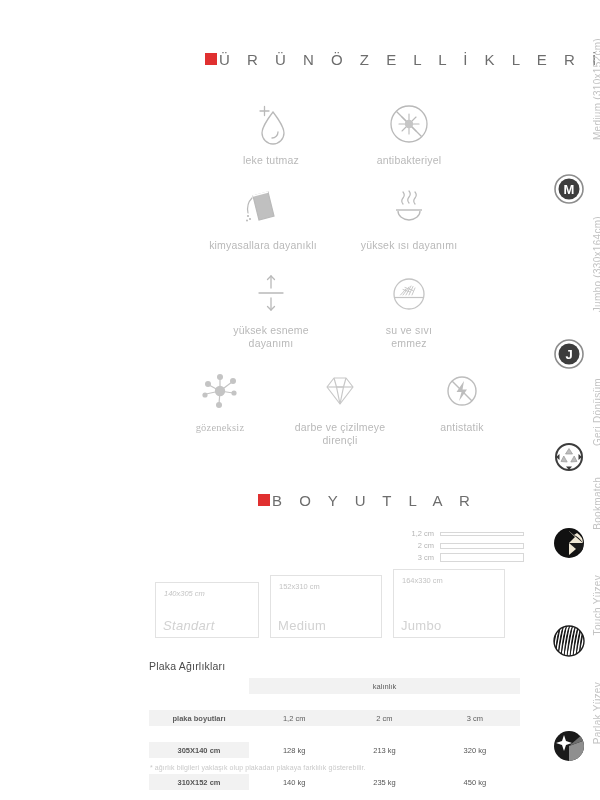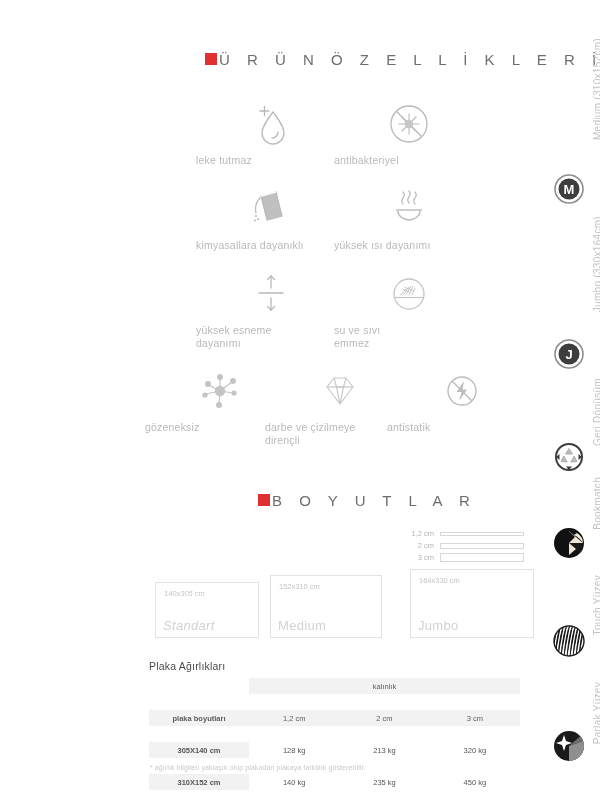--- a/index.html
+++ b/index.html
@@ -17,21 +17,21 @@
   .sec-title {
     font-size: 15px; letter-spacing: 6.5px; color: #6d6d6d;
     font-weight: 400; white-space: nowrap;
   }
 
   #head-urun { left: 205px; top: 51px; }
   #head-boyut { left: 258px; top: 492px; }
 
   
   .feat {
-    position: absolute; text-align: left; width: 150px;
+    position: absolute; text-align: center; width: 150px;
     color: #b9b9b9; font-size: 10.5px; line-height: 13px; letter-spacing: .2px;
   }
   .feat .ic { height: 52px; display: flex; align-items: center; justify-content: center; }
   .feat .lbl { margin-top: 4px; display: block; }
   svg { display: block; overflow: visible; }
 
   
   #thickness { position: absolute; left: 398px; top: 529px; width: 126px; }
   .th-row { display: flex; align-items: center; margin-bottom: 3px; }
   .th-lab { font-size: 7.5px; color: #b5b5b5; width: 36px; text-align: right; margin-right: 6px; }
@@ -42,21 +42,21 @@
 
   
   .sizebox {
     position: absolute; border: 1px solid #e2e2e2; background: #fff;
     color: #cfcfcf;
   }
   .sizebox .dim { position: absolute; left: 8px; top: 6px; font-size: 7.5px; color: #c4c4c4; }
   .sizebox .nm { position: absolute; left: 7px; bottom: 4px; font-size: 13px; color: #d2d2d2; letter-spacing: .3px; }
   #box-std { left: 155px; top: 582px; width: 104px; height: 56px; font-style: italic; }
   #box-med { left: 270px; top: 575px; width: 112px; height: 63px; }
-  #box-jum { left: 410px; top: 569px; width: 124px; height: 69px; }
+  #box-jum { left: 393px; top: 569px; width: 112px; height: 69px; }
 
   
   #wt-title { position: absolute; left: 149px; top: 660px; font-size: 10.5px; color: #4a4a4a; letter-spacing: .2px; }
   #wtable { position: absolute; left: 149px; top: 678px; width: 371px; border-collapse: collapse; }
   #wtable td { font-size: 7.5px; color: #5d5d5d; text-align: center; height: 16px; padding: 0; }
   #wtable td.shade { background: #f2f2f2; }
   #wtable td.firstcol { width: 100px; font-weight: bold; }
   #wtable tr.data td { color: #555; }
   .tspacer { height: 3px; }
   #foot-note { position: absolute; left: 150px; top: 764px; font-size: 7px; color: #c9c9c9; letter-spacing: .1px; }
@@ -107,21 +107,21 @@
           <line x1="16" y1="16" x2="20" y2="20"></line>
           <line x1="26" y1="26" x2="30" y2="30"></line>
           <line x1="30" y1="16" x2="26" y2="20"></line>
           <line x1="20" y1="26" x2="16" y2="30"></line>
         </g>
       </svg>
     </span>
     <span class="lbl">antibakteriyel</span>
   </div>
 
-  <div class="feat" style="left:196px; top:183px;">
+  <div class="feat" style="left:188px; top:183px;">
     <span class="ic">
       <svg width="56" height="46" viewBox="0 0 56 46">
         <path d="M18 10 L33 6 L39 30 L24 34 Z" fill="#c0c0c0" stroke="#b9b9b9" stroke-width="1.2"></path>
         <path d="M18 10 L33 6" fill="none" stroke="#ffffff" stroke-width="1.6"></path>
         <path d="M17 12 C13 16 12 22 13 27" fill="none" stroke="#b9b9b9" stroke-width="1.2" stroke-linecap="round"></path>
         <circle cx="13" cy="30" r="1.1" fill="#b9b9b9"></circle>
         <circle cx="15" cy="33" r="1.1" fill="#b9b9b9"></circle>
         <circle cx="12" cy="34.5" r="1" fill="#b9b9b9"></circle>
       </svg>
     </span>
@@ -172,21 +172,21 @@
             <path d="M14.5 24 L20 18"></path>
           <path d="M17 18.5 L24 21"></path>
             <path d="M19 16.5 L27 19.5"></path>
         </g>
       </svg>
     </span>
     <span class="lbl" style="white-space:pre-line;">su ve sıvı
 emmez</span>
   </div>
 
-  <div class="feat" style="left:145px; top:365px; width:150px;">
+  <div class="feat" style="left:145px; top:365px; width:150px;font-family:Liberation Serif, serif;">
     <span class="ic">
       <svg width="52" height="46" viewBox="0 0 52 46">
         <g stroke="#c4c4c4" stroke-width="1.2">
           <line x1="26" y1="23" x2="26" y2="10"></line>
           <line x1="26" y1="23" x2="38" y2="14"></line>
           <line x1="26" y1="23" x2="39" y2="25"></line>
           <line x1="26" y1="23" x2="15" y2="17"></line>
           <line x1="26" y1="23" x2="12" y2="26"></line>
           <line x1="26" y1="23" x2="25" y2="36"></line>
         </g>

